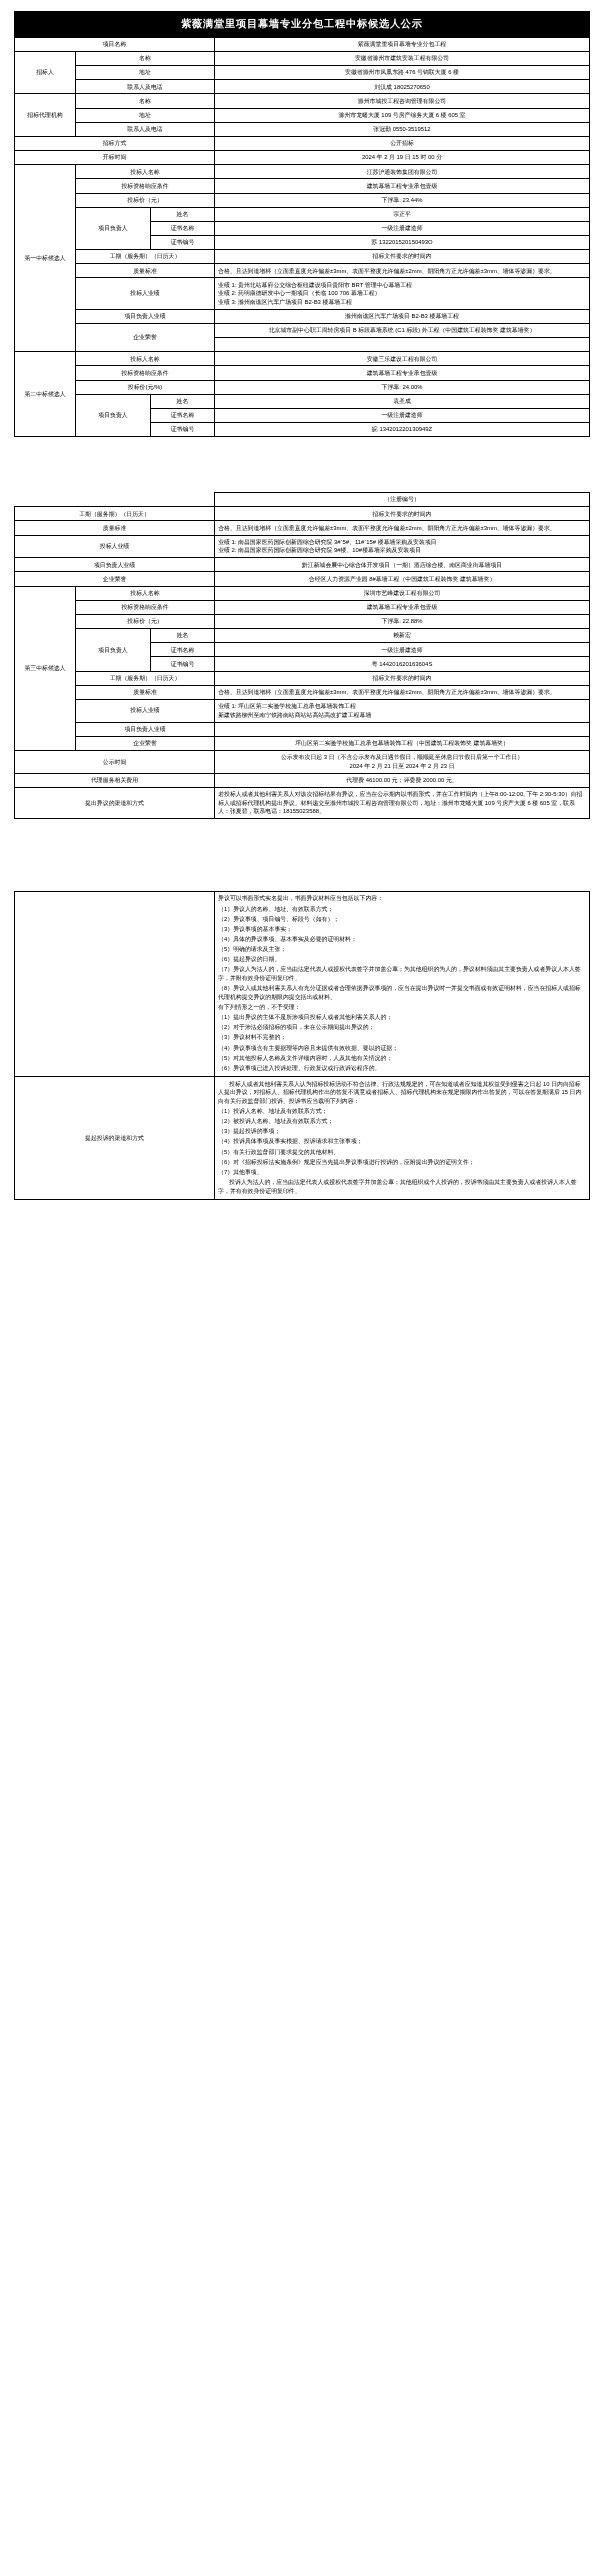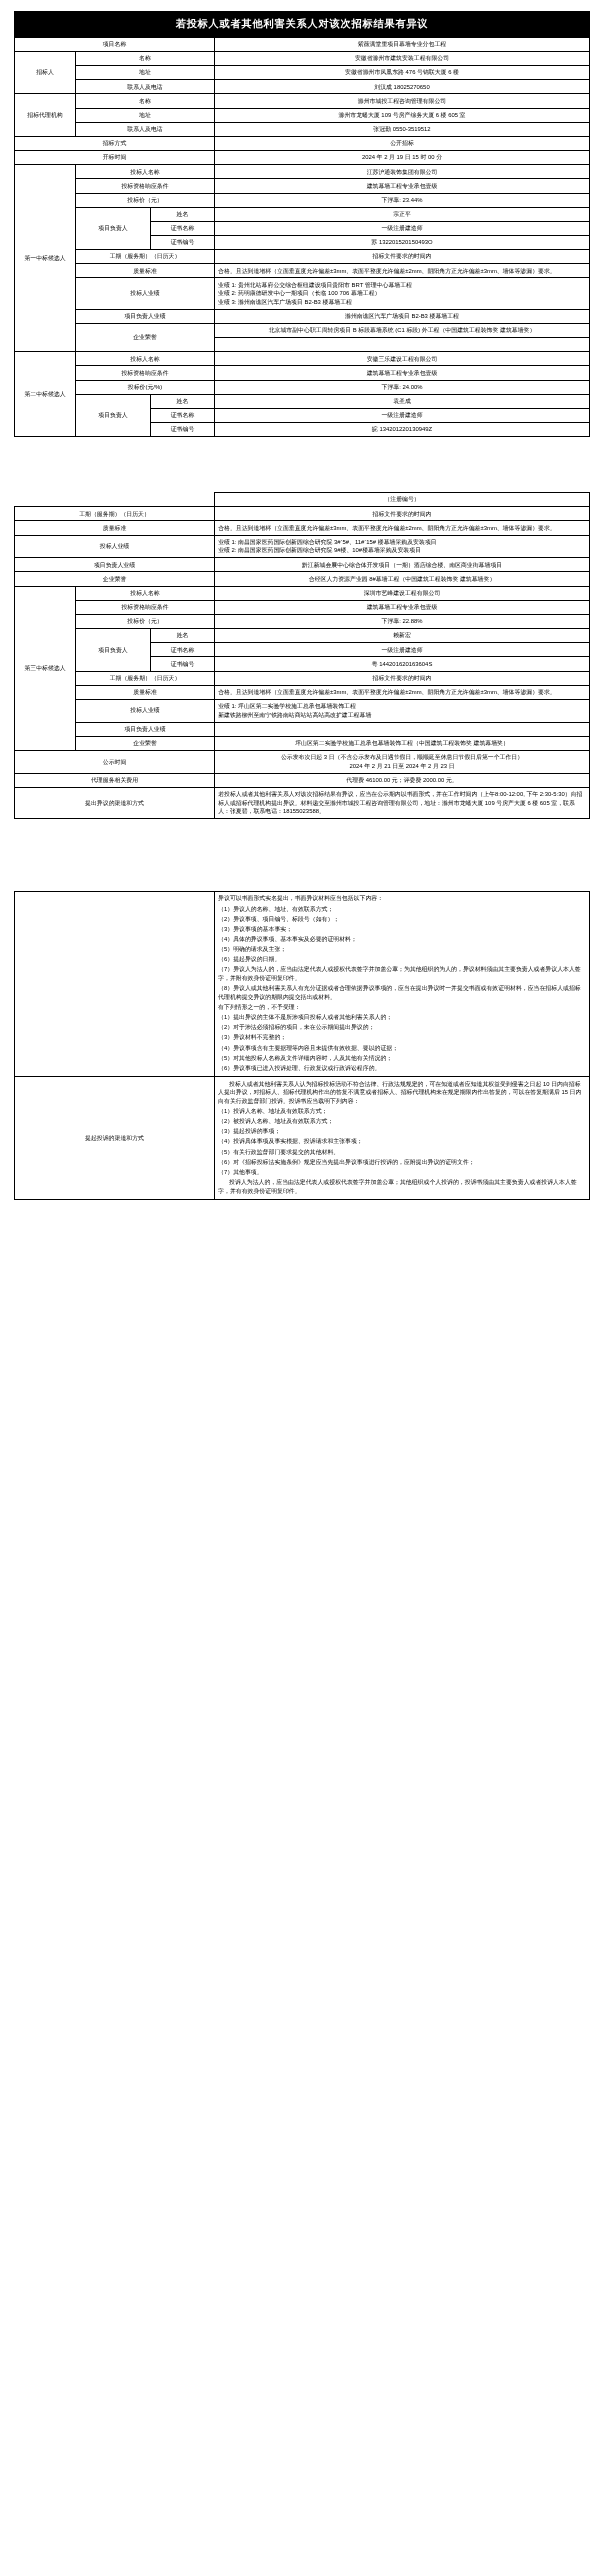--- a/index.html
+++ b/index.html
@@ -66,21 +66,21 @@
     margin: 0 0 1.6px 0;
     text-indent: 0;
   }
   .para p.ind { text-indent: 11px; }
 </style>
 </head>
 <body>
 
 <div class="page">
 
-  <div class="title-bar">若投标人或者其他利害关系人对该次招标结果有异议</div>
+  <div class="title-bar">紫薇满堂里项目幕墙专业分包工程中标候选人公示</div>
 
   <table class="main">
     <colgroup>
       <col class="w1">
         <col class="w2">
         <col class="w3">
         <col class="w4">
     </colgroup>
     <tbody>
       <tr>

